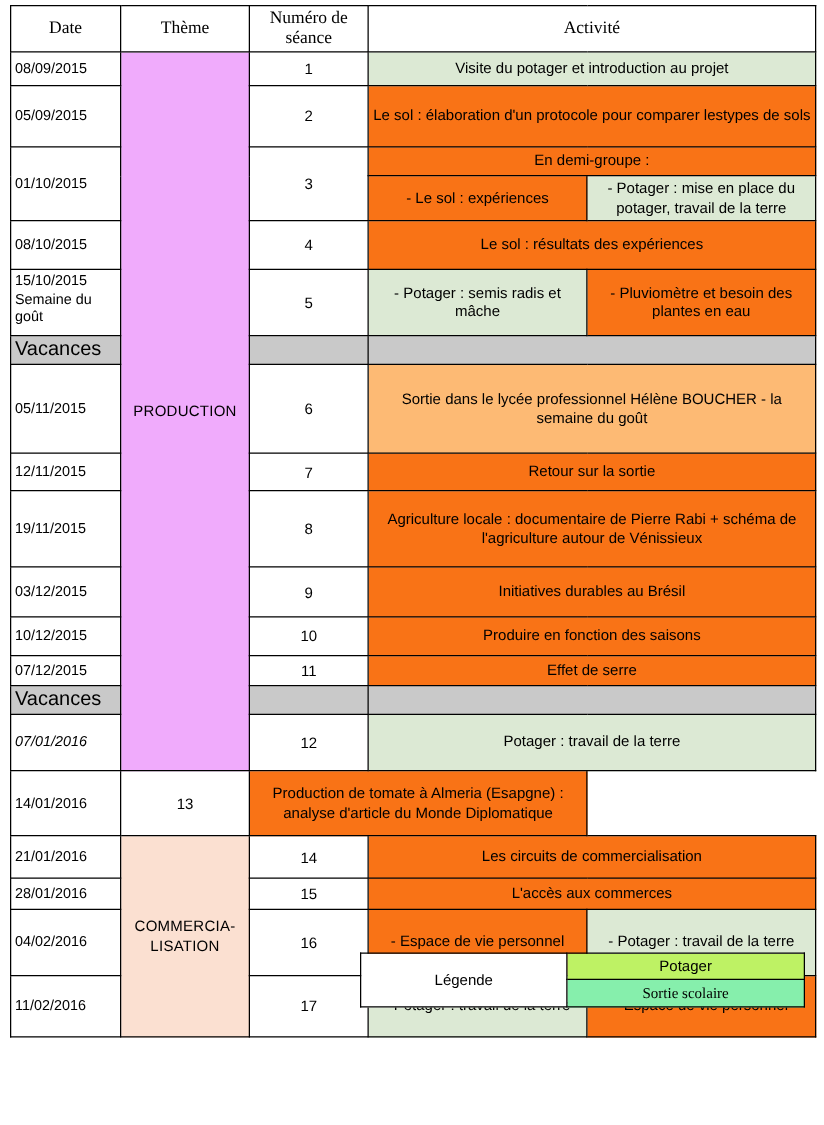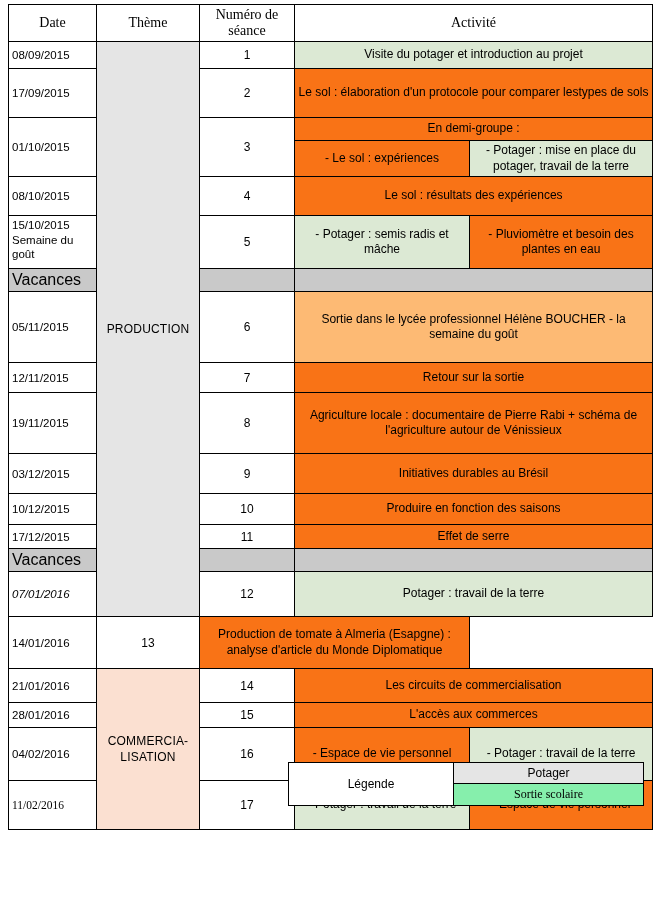--- a/index.html
+++ b/index.html
@@ -58,21 +58,21 @@
     text-align: center;
     font-size: 12px;
   }
   td.theme {
     text-align: center;
     font-weight: bold;
     font-size: 12px;
     letter-spacing: .2px;
     line-height: 1.35;
   }
-  td.theme.prod { background: #e5e5e5; margin-left: 17px; }
+  td.theme.prod { background: #f0abfc; margin-left: 17px; }
   td.theme.comm { background: #fbe0d1; }
   td.act {
     text-align: center;
     font-size: 12px;
     line-height: 1.3;
   }
   td.act.green { background: #dce9d4; }
   td.act.blue  { background: #fdba74; }
   td.act.white { background: #f97316; }
 
@@ -101,21 +101,21 @@
   }
   table.legend-tbl td {
     border: 1px solid #000000;
     text-align: center;
     font-size: 12px;
     padding: 3px 2px;
   }
   col.l1 { width: 165px; }
   col.l2 { width: 190px; }
   td.leg-label { background: #ffffff; margin-top: 44px; }
-  td.leg-green { background: #e5e5e5; }
+  td.leg-green { background: #bef264; }
   td.leg-blue  { background: #86efac; font-family: Liberation Serif, serif; }
 </style>
 </head>
 <body>
 
 <div class="sheet">
   <table class="planning">
     <colgroup>
       <col class="c-date">
         <col class="c-theme">
@@ -134,21 +134,21 @@
     <tbody>
 
       <tr>
         <td class="date" style="height:22px;">08/09/2015</td>
         <td class="theme prod" rowspan="15">PRODUCTION</td>
         <td class="num">1</td>
         <td class="act green" colspan="2">Visite du potager et introduction au projet</td>
       </tr>
 
       <tr>
-        <td class="date" style="height:44px;">17/09/2015</td>
+        <td class="date" style="height:44px;">05/09/2015</td>
         <td class="num">2</td>
         <td class="act white" colspan="2">Le sol : élaboration d'un protocole pour comparer lestypes de sols</td>
       </tr>
 
       <tr>
         <td class="date" rowspan="2" style="height:53px;">01/10/2015</td>
         <td class="num" rowspan="2">3</td>
         <td class="act white" colspan="2" style="height:18px;">En demi-groupe :</td>
       </tr>
       <tr>
@@ -199,21 +199,21 @@
         <td class="act white" colspan="2">Initiatives durables au Brésil</td>
       </tr>
 
       <tr>
         <td class="date" style="height:26px;">10/12/2015</td>
         <td class="num">10</td>
         <td class="act white" colspan="2">Produire en fonction des saisons</td>
       </tr>
 
       <tr>
-        <td class="date" style="height:19px;">17/12/2015</td>
+        <td class="date" style="height:19px;">07/12/2015</td>
         <td class="num">11</td>
         <td class="act white" colspan="2">Effet de serre</td>
       </tr>
 
       <tr class="vacances">
         <td class="h-sm">Vacances</td>
         <td class="gapcell"></td>
         <td class="gapcell" colspan="2"></td>
       </tr>
 
@@ -243,21 +243,21 @@
       </tr>
 
       <tr>
         <td class="date" style="height:48px;">04/02/2016</td>
         <td class="num">16</td>
         <td class="act white">- Espace de vie personnel</td>
         <td class="act green">- Potager : travail de la terre</td>
       </tr>
 
       <tr>
-        <td class="date" style="height:44px;font-family:Liberation Serif, serif;">11/02/2016</td>
+        <td class="date" style="height:44px;">11/02/2016</td>
         <td class="num">17</td>
         <td class="act green">- Potager : travail de la terre</td>
         <td class="act white">- Espace de vie personnel</td>
       </tr>
 
     </tbody>
   </table>
 </div>
 
 <div class="legend">

